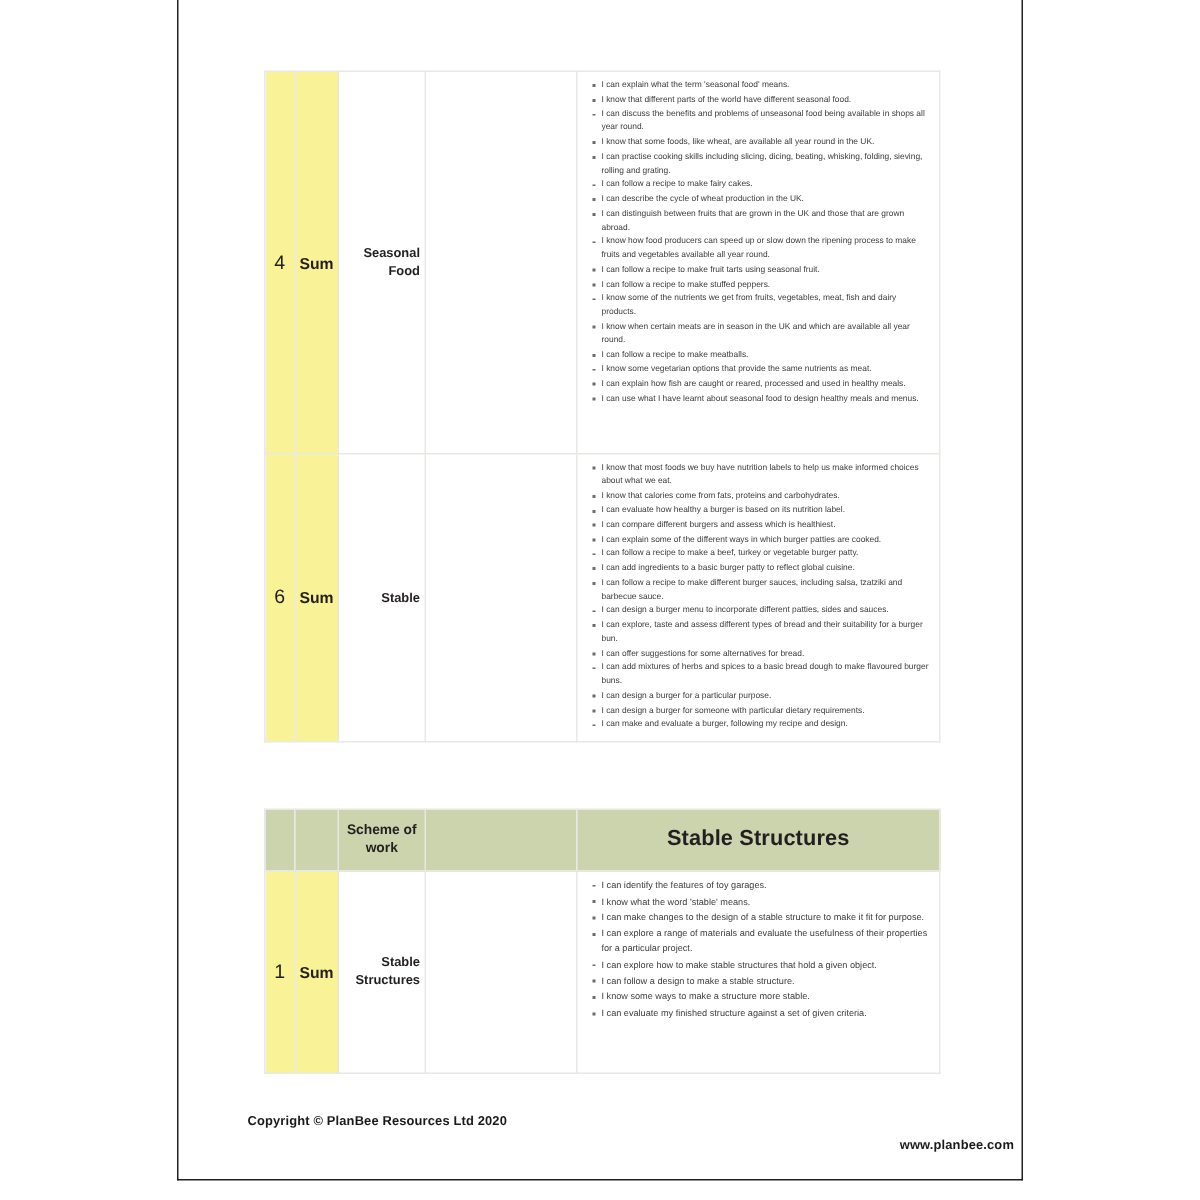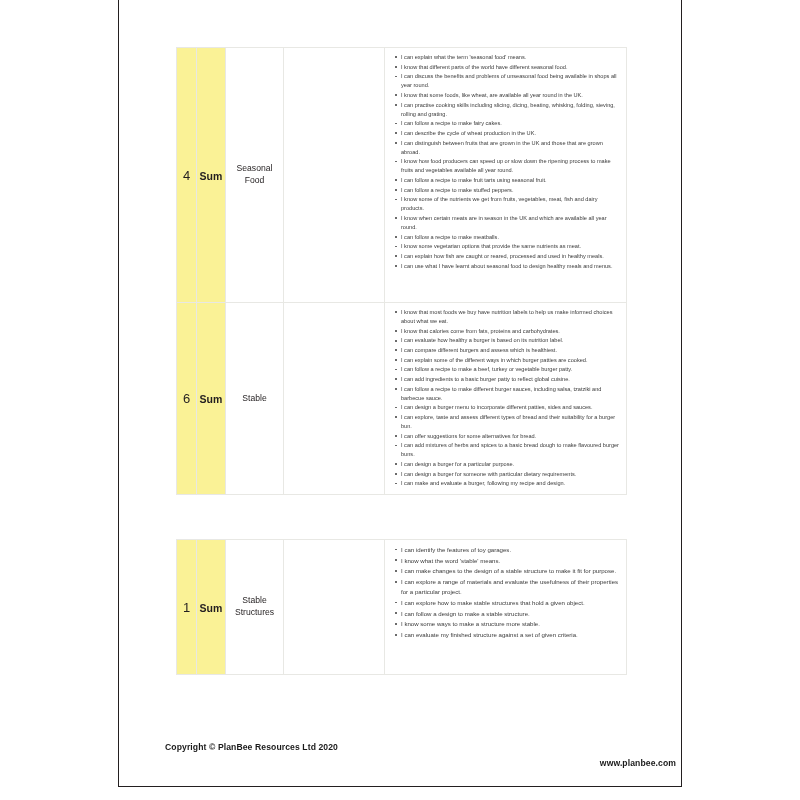--- a/index.html
+++ b/index.html
@@ -63,23 +63,23 @@
     line-height: 1.1;
   }
   .term-txt {
     font-size: 10.5px;
     font-weight: 700;
     color: #231f20;
     line-height: 1.1;
   }
   .topic-txt {
     display: block;
-    text-align: center;
+    text-align: right;
     font-size: 8.6px;
-    font-weight: 400;
+    font-weight: 700;
     color: #231f20;
     line-height: 1.35;
     padding: 2px 3px;
   }
 
   .hdr-txt {
     display: block;
     text-align: center;
     font-size: 9.2px;
     font-weight: 700;
@@ -237,20 +237,37 @@
 
 <table class="sow-table" id="table-two" style="left:176px; top:539px; width:450px;">
   <colgroup>
     <col class="c-num">
       <col class="c-term">
       <col class="c-topic">
       <col class="c-blank">
       <col class="c-obj">
   </colgroup>
   <tbody>
+    <tr style="height:41px;">
+      <td class="cell-green">
+        <span class="hdr-txt"></span>
+      </td>
+      <td class="cell-green">
+        <span class="hdr-txt"></span>
+      </td>
+      <td class="cell-green">
+        <span class="hdr-txt">Scheme of work</span>
+      </td>
+      <td class="cell-green">
+        <span class="hdr-txt"></span>
+      </td>
+      <td class="cell-green">
+        <span class="hdr-title">Stable Structures</span>
+      </td>
+    </tr>
     <tr style="height:135px;">
       <td class="cell-yellow">
         <span class="num-txt">1</span>
       </td>
       <td class="cell-yellow">
         <span class="term-txt">Sum</span>
       </td>
       <td>
         <span class="topic-txt">Stable Structures</span>
       </td>

